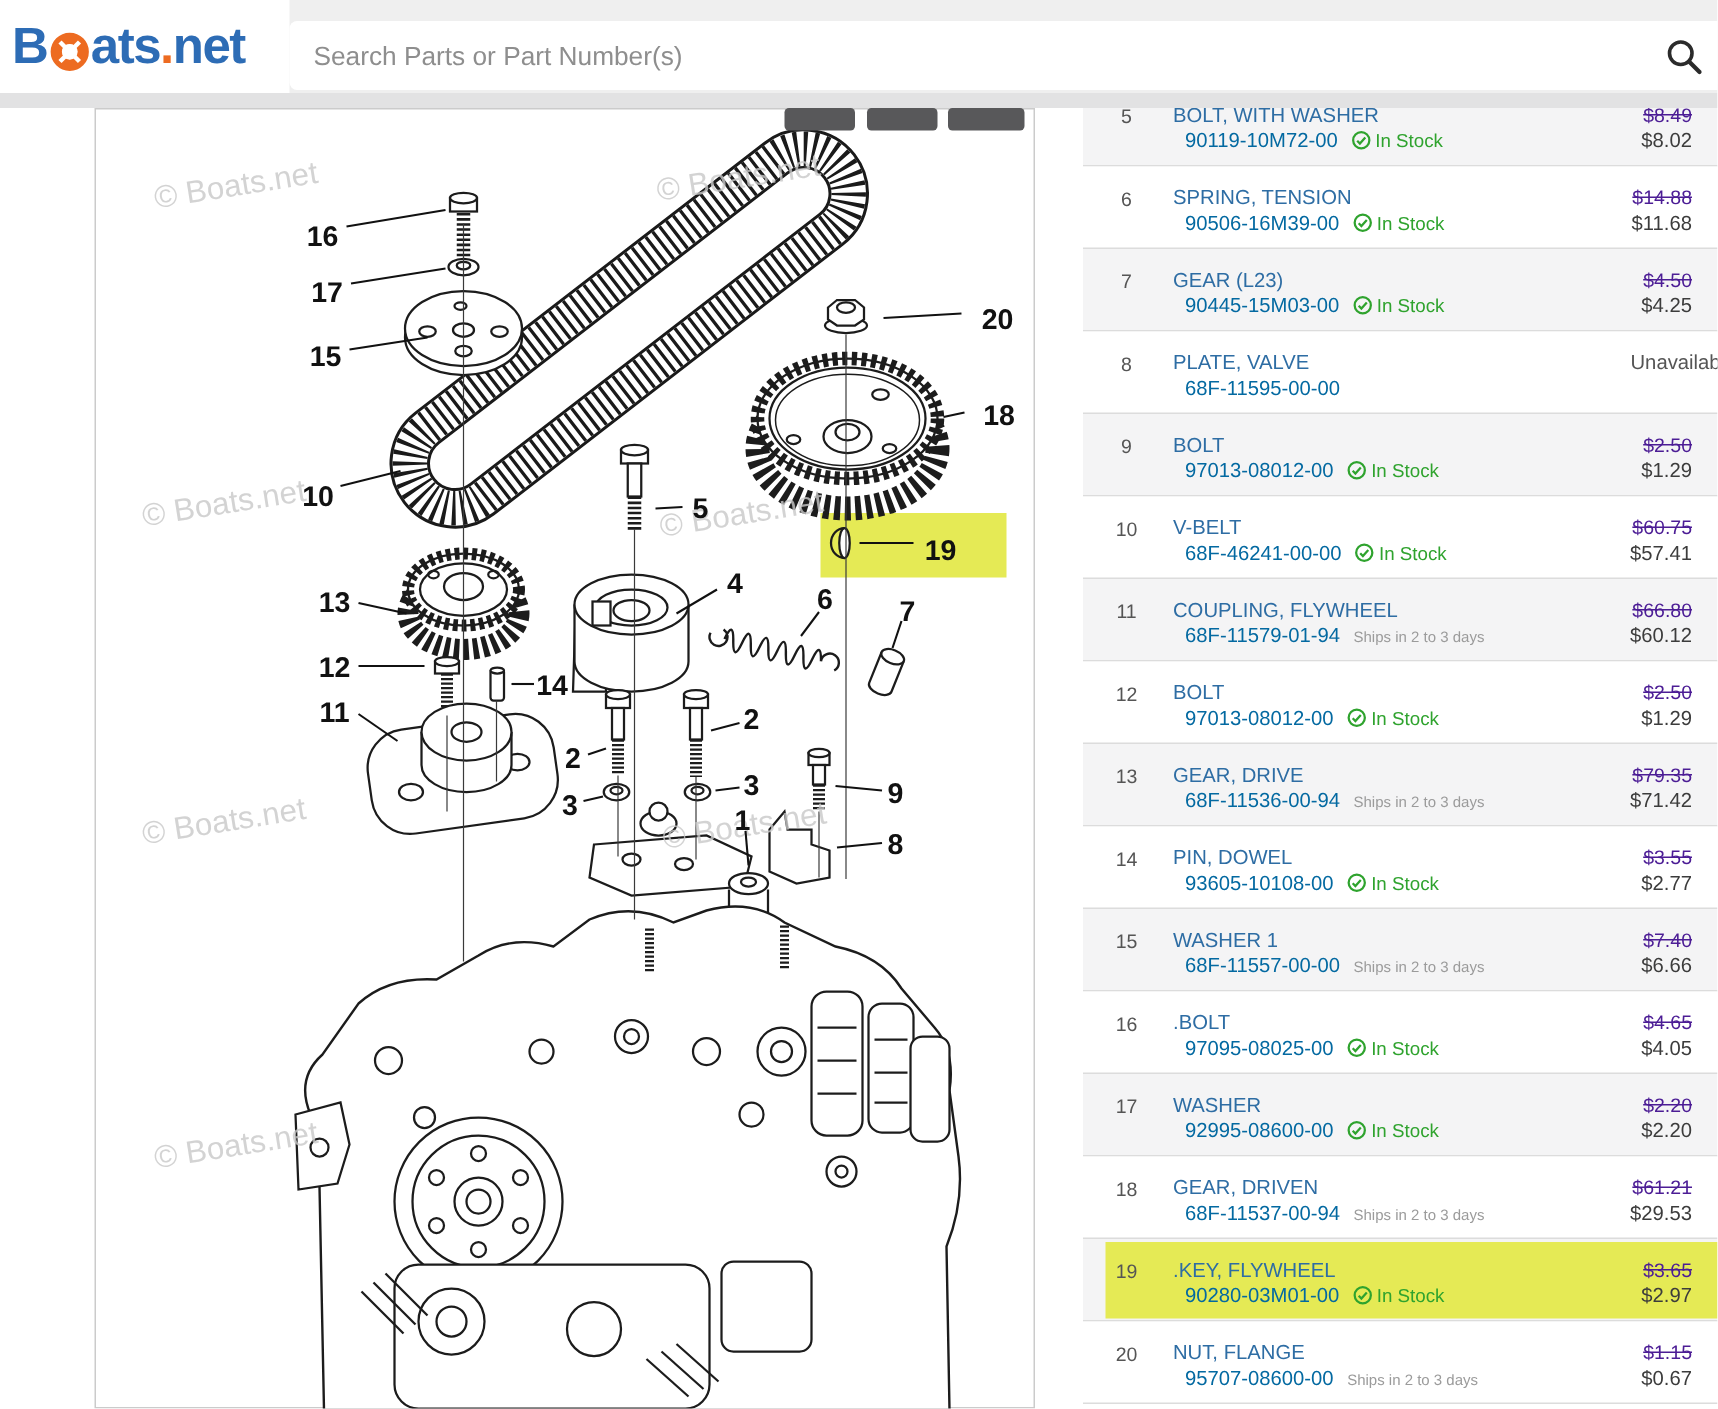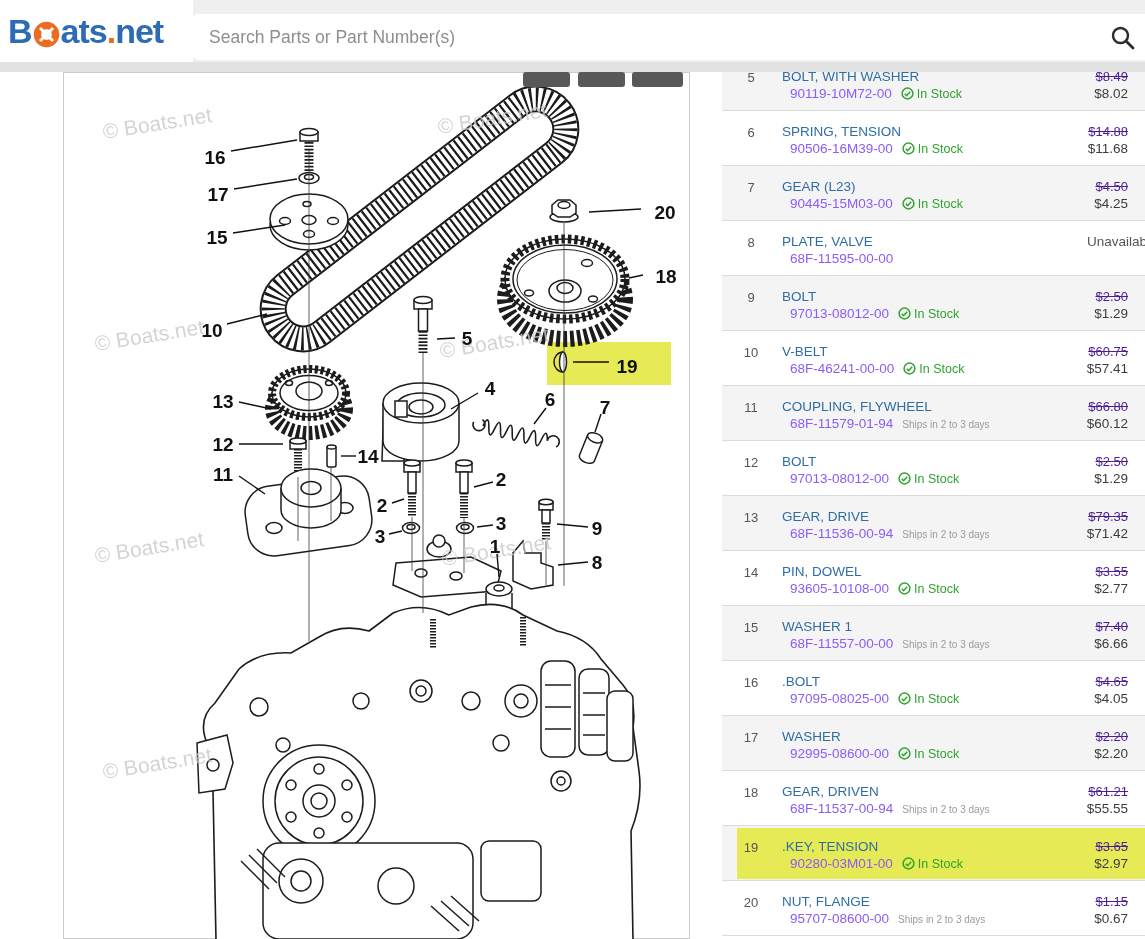--- a/index.html
+++ b/index.html
@@ -23,21 +23,21 @@
   .diagram-panel{position:absolute;left:63px;top:72px;width:627px;height:867px;background:#ffffff;border:1px solid #cbcbcb;box-sizing:border-box;}
   .dsvg{position:absolute;left:0;top:0;}
   .dg-btn{position:absolute;width:47px;height:15px;background:#58585a;border-radius:3px;border:0;cursor:pointer;z-index:5;}
   
   .parts-list{position:absolute;left:722px;top:0;width:423px;height:939px;}
   .prow{position:absolute;left:0;width:423px;height:55px;border-bottom:1px solid #dcdcdc;box-sizing:border-box;}
   .row-hl{position:absolute;left:15px;right:0;top:2px;bottom:1px;background:#e5ea55;}
   .pnum{position:absolute;left:0;top:14px;width:58px;text-align:center;font-size:13px;color:#555;z-index:2;}
   .pname{position:absolute;left:60px;top:13px;font-size:13.5px;font-weight:normal;color:#2e6da4;text-decoration:none;white-space:nowrap;z-index:2;}
   .pline2{position:absolute;left:68px;top:30px;font-size:13.5px;white-space:nowrap;z-index:2;}
-  .psku{color:#8b5cf6;text-decoration:none;}
+  .psku{color:#0369a1;text-decoration:none;}
   .status-stock{color:#2fa32e;margin-left:9px;font-size:12.5px;}
   .status-stock svg{vertical-align:-2px;margin-right:3px;}
   .status-ships{color:#9b9b9b;margin-left:9px;font-size:10px;}
   .pold{position:absolute;right:17px;top:13px;font-size:13px;color:#4c1d95;text-decoration:line-through;z-index:2;}
   .pnew{position:absolute;right:17px;top:30px;font-size:13.5px;color:#3c3c3c;z-index:2;}
   .punavail{position:absolute;left:365px;top:13px;font-size:13.5px;color:#555;white-space:nowrap;z-index:2;}
 </style>
 </head>
 <body>
 
@@ -157,26 +157,26 @@
             <path d="M3.8,6.8 l1.8,1.9 l3.6,-4" fill="none" stroke="#2fa32e" stroke-width="1.5"></path>
           </svg>In Stock</span></div>
       <div class="pold">$2.20</div>
       <div class="pnew">$2.20</div>
     </div>
     <div class="prow" style="top: 771px; background: rgb(255, 255, 255);">
       <div class="pnum">18</div>
       <a class="pname" href="#">GEAR, DRIVEN</a>
       <div class="pline2"><a class="psku" href="#">68F-11537-00-94</a><span class="status-ships">Ships in 2 to 3 days</span></div>
       <div class="pold">$61.21</div>
-      <div class="pnew">$55.55</div>
+      <div class="pnew">$29.53</div>
     </div>
     <div class="prow" style="top: 826px; background: rgb(244, 244, 245);">
       <div class="row-hl"></div>
       <div class="pnum">19</div>
-      <a class="pname" href="#">.KEY, TENSION</a>
+      <a class="pname" href="#">.KEY, FLYWHEEL</a>
       <div class="pline2"><a class="psku" href="#">90280-03M01-00</a><span class="status-stock"><svg width="13" height="13" viewBox="0 0 13 13">
             <circle cx="6.5" cy="6.5" r="5.4" fill="none" stroke="#2fa32e" stroke-width="1.5"></circle>
             <path d="M3.8,6.8 l1.8,1.9 l3.6,-4" fill="none" stroke="#2fa32e" stroke-width="1.5"></path>
           </svg>In Stock</span></div>
       <div class="pold">$3.65</div>
       <div class="pnew">$2.97</div>
     </div>
     <div class="prow" style="top: 881px; background: rgb(255, 255, 255);">
       <div class="pnum">20</div>
       <a class="pname" href="#">NUT, FLANGE</a>

